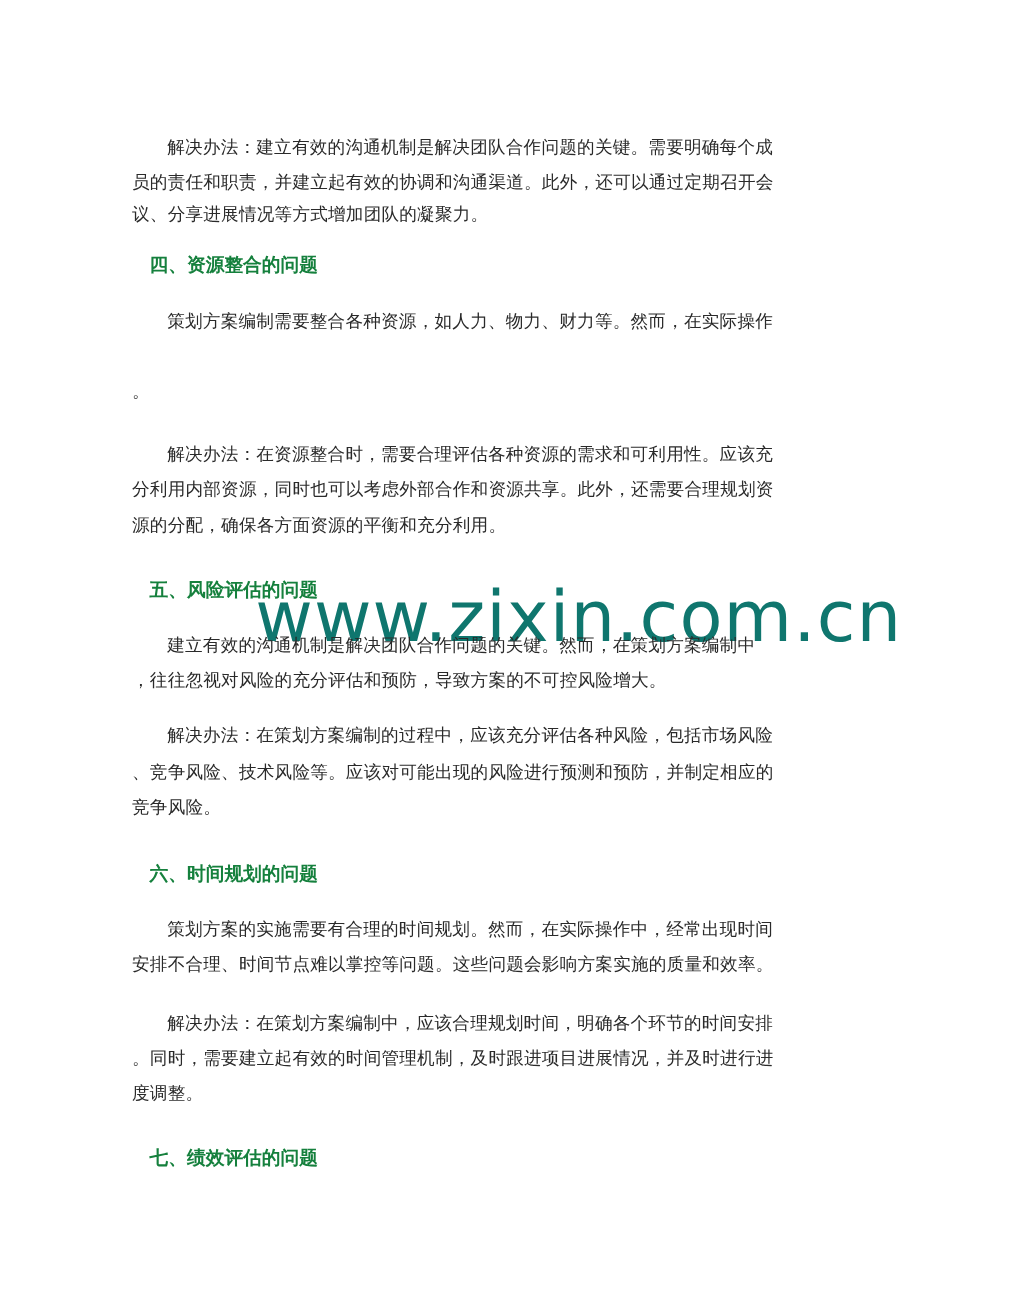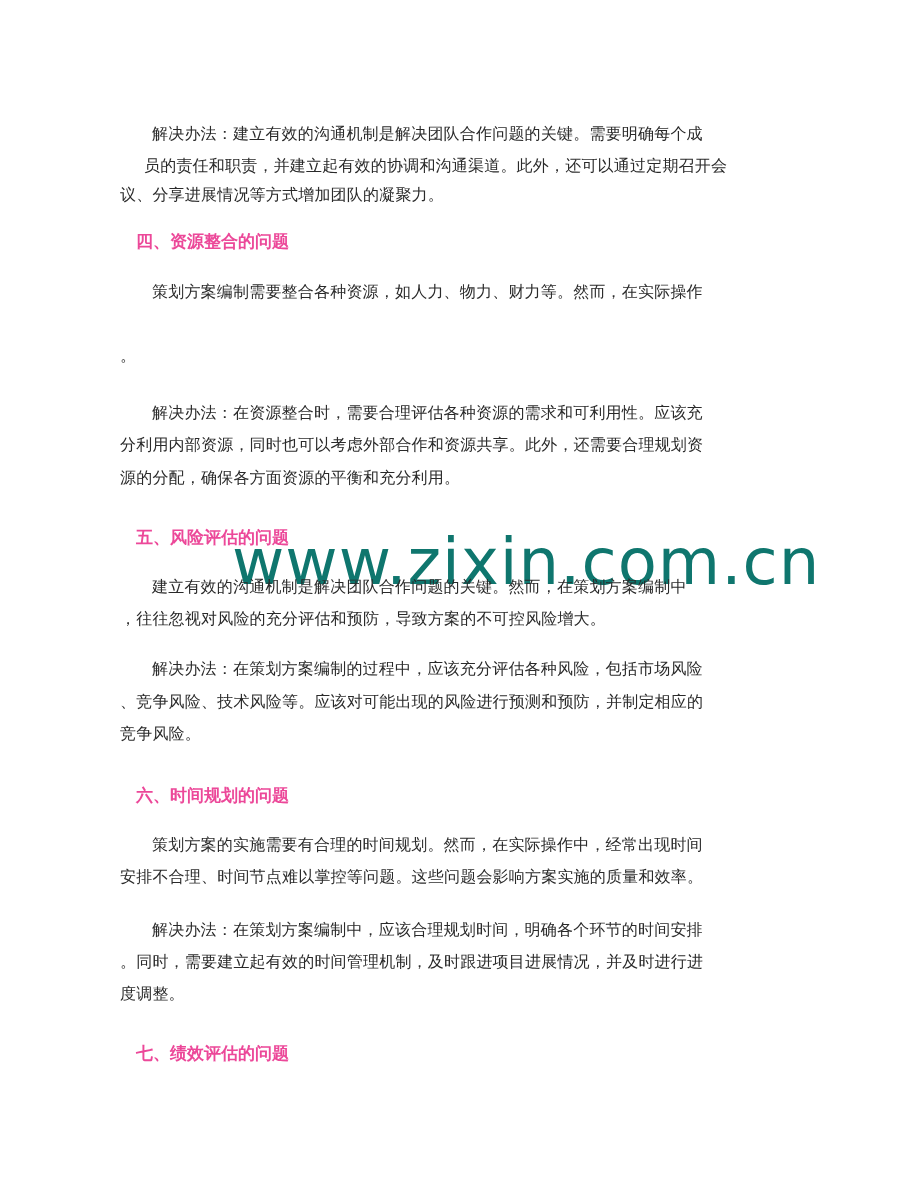--- a/index.html
+++ b/index.html
@@ -2,35 +2,35 @@
 <html><head>
 <meta charset="utf-8">
 <style>
   html, body { margin: 0; padding: 0; background: #ffffff; }
   body { width: 920px; height: 1191px; position: relative; overflow: hidden;
          font-family: "DejaVu Serif", "Liberation Serif", serif; color: #222; }
   .page { position: absolute; left: 0; top: 0; width: 920px; height: 1191px; background: #fff; }
   .line { position: absolute; left: 120px; width: 660px; font-size: 16px; line-height: 20px;
           white-space: nowrap; letter-spacing: 0.2px; color: #2a2a2a; }
   .heading { position: absolute; left: 136px; font-family: "DejaVu Sans", "Liberation Sans", sans-serif;
-             font-weight: bold; font-size: 17px; line-height: 22px; color: #ec4899; white-space: nowrap; }
+             font-weight: bold; font-size: 17px; line-height: 22px; color: #15803d; white-space: nowrap; }
   .watermark { position: absolute; left: 232px; top: 527px; font-family: "DejaVu Sans", "Liberation Sans", sans-serif;
                font-size: 64px; line-height: 70px; color: #0f766e; letter-spacing: 1px; white-space: nowrap;
                z-index: 0; }
   .line, .heading { z-index: 1; }
 </style>
 </head>
 <body>
 
 <div class="page">
 
   <div class="watermark">www.zixin.com.cn</div>
 
   <div class="line" style="top:124px; padding-left:32px;">解决办法：建立有效的沟通机制是解决团队合作问题的关键。需要明确每个成</div>
-  <div class="line" style="top:156px;margin-left:24px;">员的责任和职责，并建立起有效的协调和沟通渠道。此外，还可以通过定期召开会</div>
+  <div class="line" style="top:156px;">员的责任和职责，并建立起有效的协调和沟通渠道。此外，还可以通过定期召开会</div>
   <div class="line" style="top:185px;">议、分享进展情况等方式增加团队的凝聚力。</div>
 
   <div class="heading" style="top:230px;">四、资源整合的问题</div>
 
   <div class="line" style="top:282px; padding-left:32px;">策划方案编制需要整合各种资源，如人力、物力、财力等。然而，在实际操作</div>
   <div class="line" style="top:346px;">。</div>
 
   <div class="line" style="top:403px; padding-left:32px;">解决办法：在资源整合时，需要合理评估各种资源的需求和可利用性。应该充</div>
   <div class="line" style="top:468px;">源的分配，确保各方面资源的平衡和充分利用。</div>
   <div class="line" style="top:435px;">分利用内部资源，同时也可以考虑外部合作和资源共享。此外，还需要合理规划资</div>

